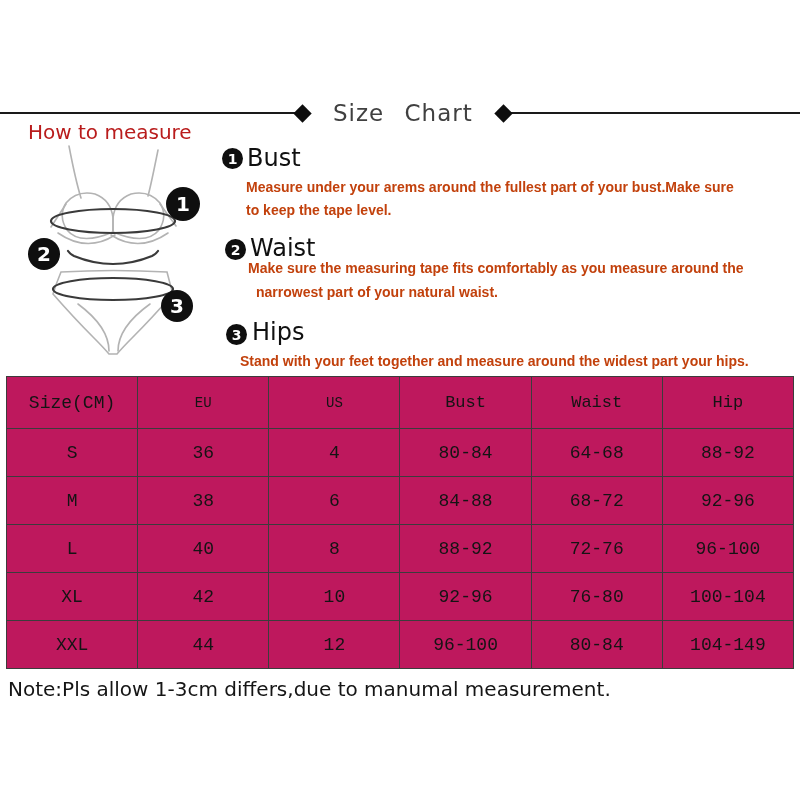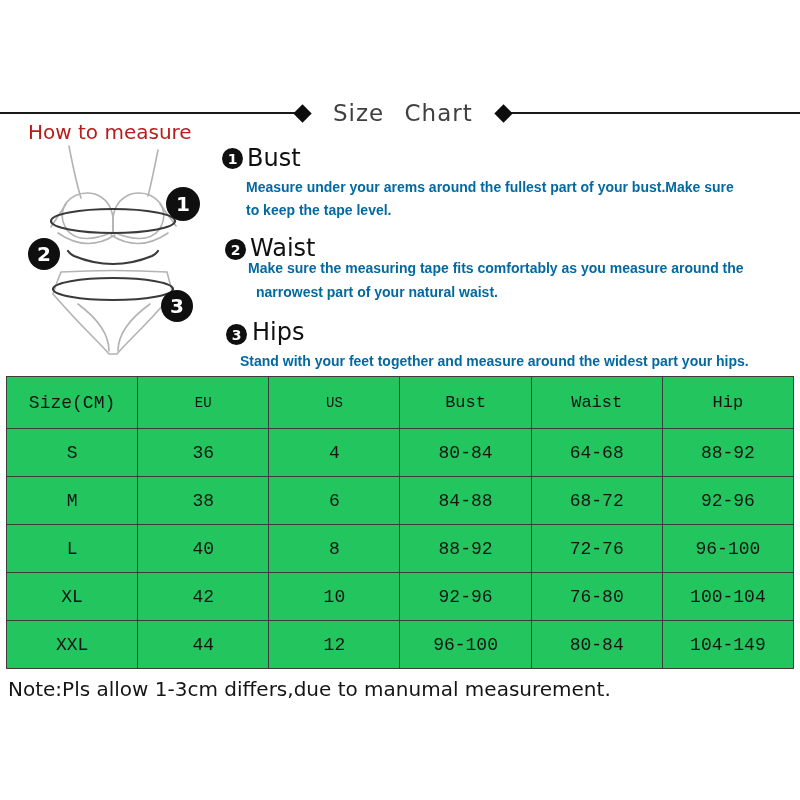--- a/index.html
+++ b/index.html
@@ -26,29 +26,29 @@
   .sketch { position:absolute; left:20px; top:142px; }
 
   
   .badge { position:absolute; width:21px; height:21px; border-radius:50%;
            background:#0f0f0f; color:#fff; font-weight:bold; font-size:14px;
            display:flex; align-items:center; justify-content:center;
            font-family:"DejaVu Sans",sans-serif; }
   .sec-head { position:absolute; font-family:"DejaVu Sans",sans-serif; font-size:24px;
               color:#101010; }
   .sec-line { position:absolute; font:bold 14px/22px "Liberation Sans",sans-serif;
-              color:#0369a1; white-space:nowrap; }
+              color:#c2410c; white-space:nowrap; }
 
   
   .size-table-wrap { position:absolute; left:6px; top:376px; width:788px; }
   table.size-table { width:788px; border-collapse:collapse; table-layout:fixed;
                      font-family:"Liberation Mono", monospace; color:#141414; }
   table.size-table th, table.size-table td {
     border:1px solid #3c3c3c; text-align:center; vertical-align:middle;
-    font-weight:normal; background:#22c55e;
+    font-weight:normal; background:#be185d;
   }
   table.size-table th { height:52px; font-size:18px; }
   table.size-table th.sm { font-size:14px; }
   table.size-table th.md { font-size:17px; }
   table.size-table td { height:48px; font-size:18px; }
 
   
   .note { position:absolute; left:8px; top:677px; font-family:"DejaVu Sans",sans-serif;
           font-size:20px; color:#151515; }
 

